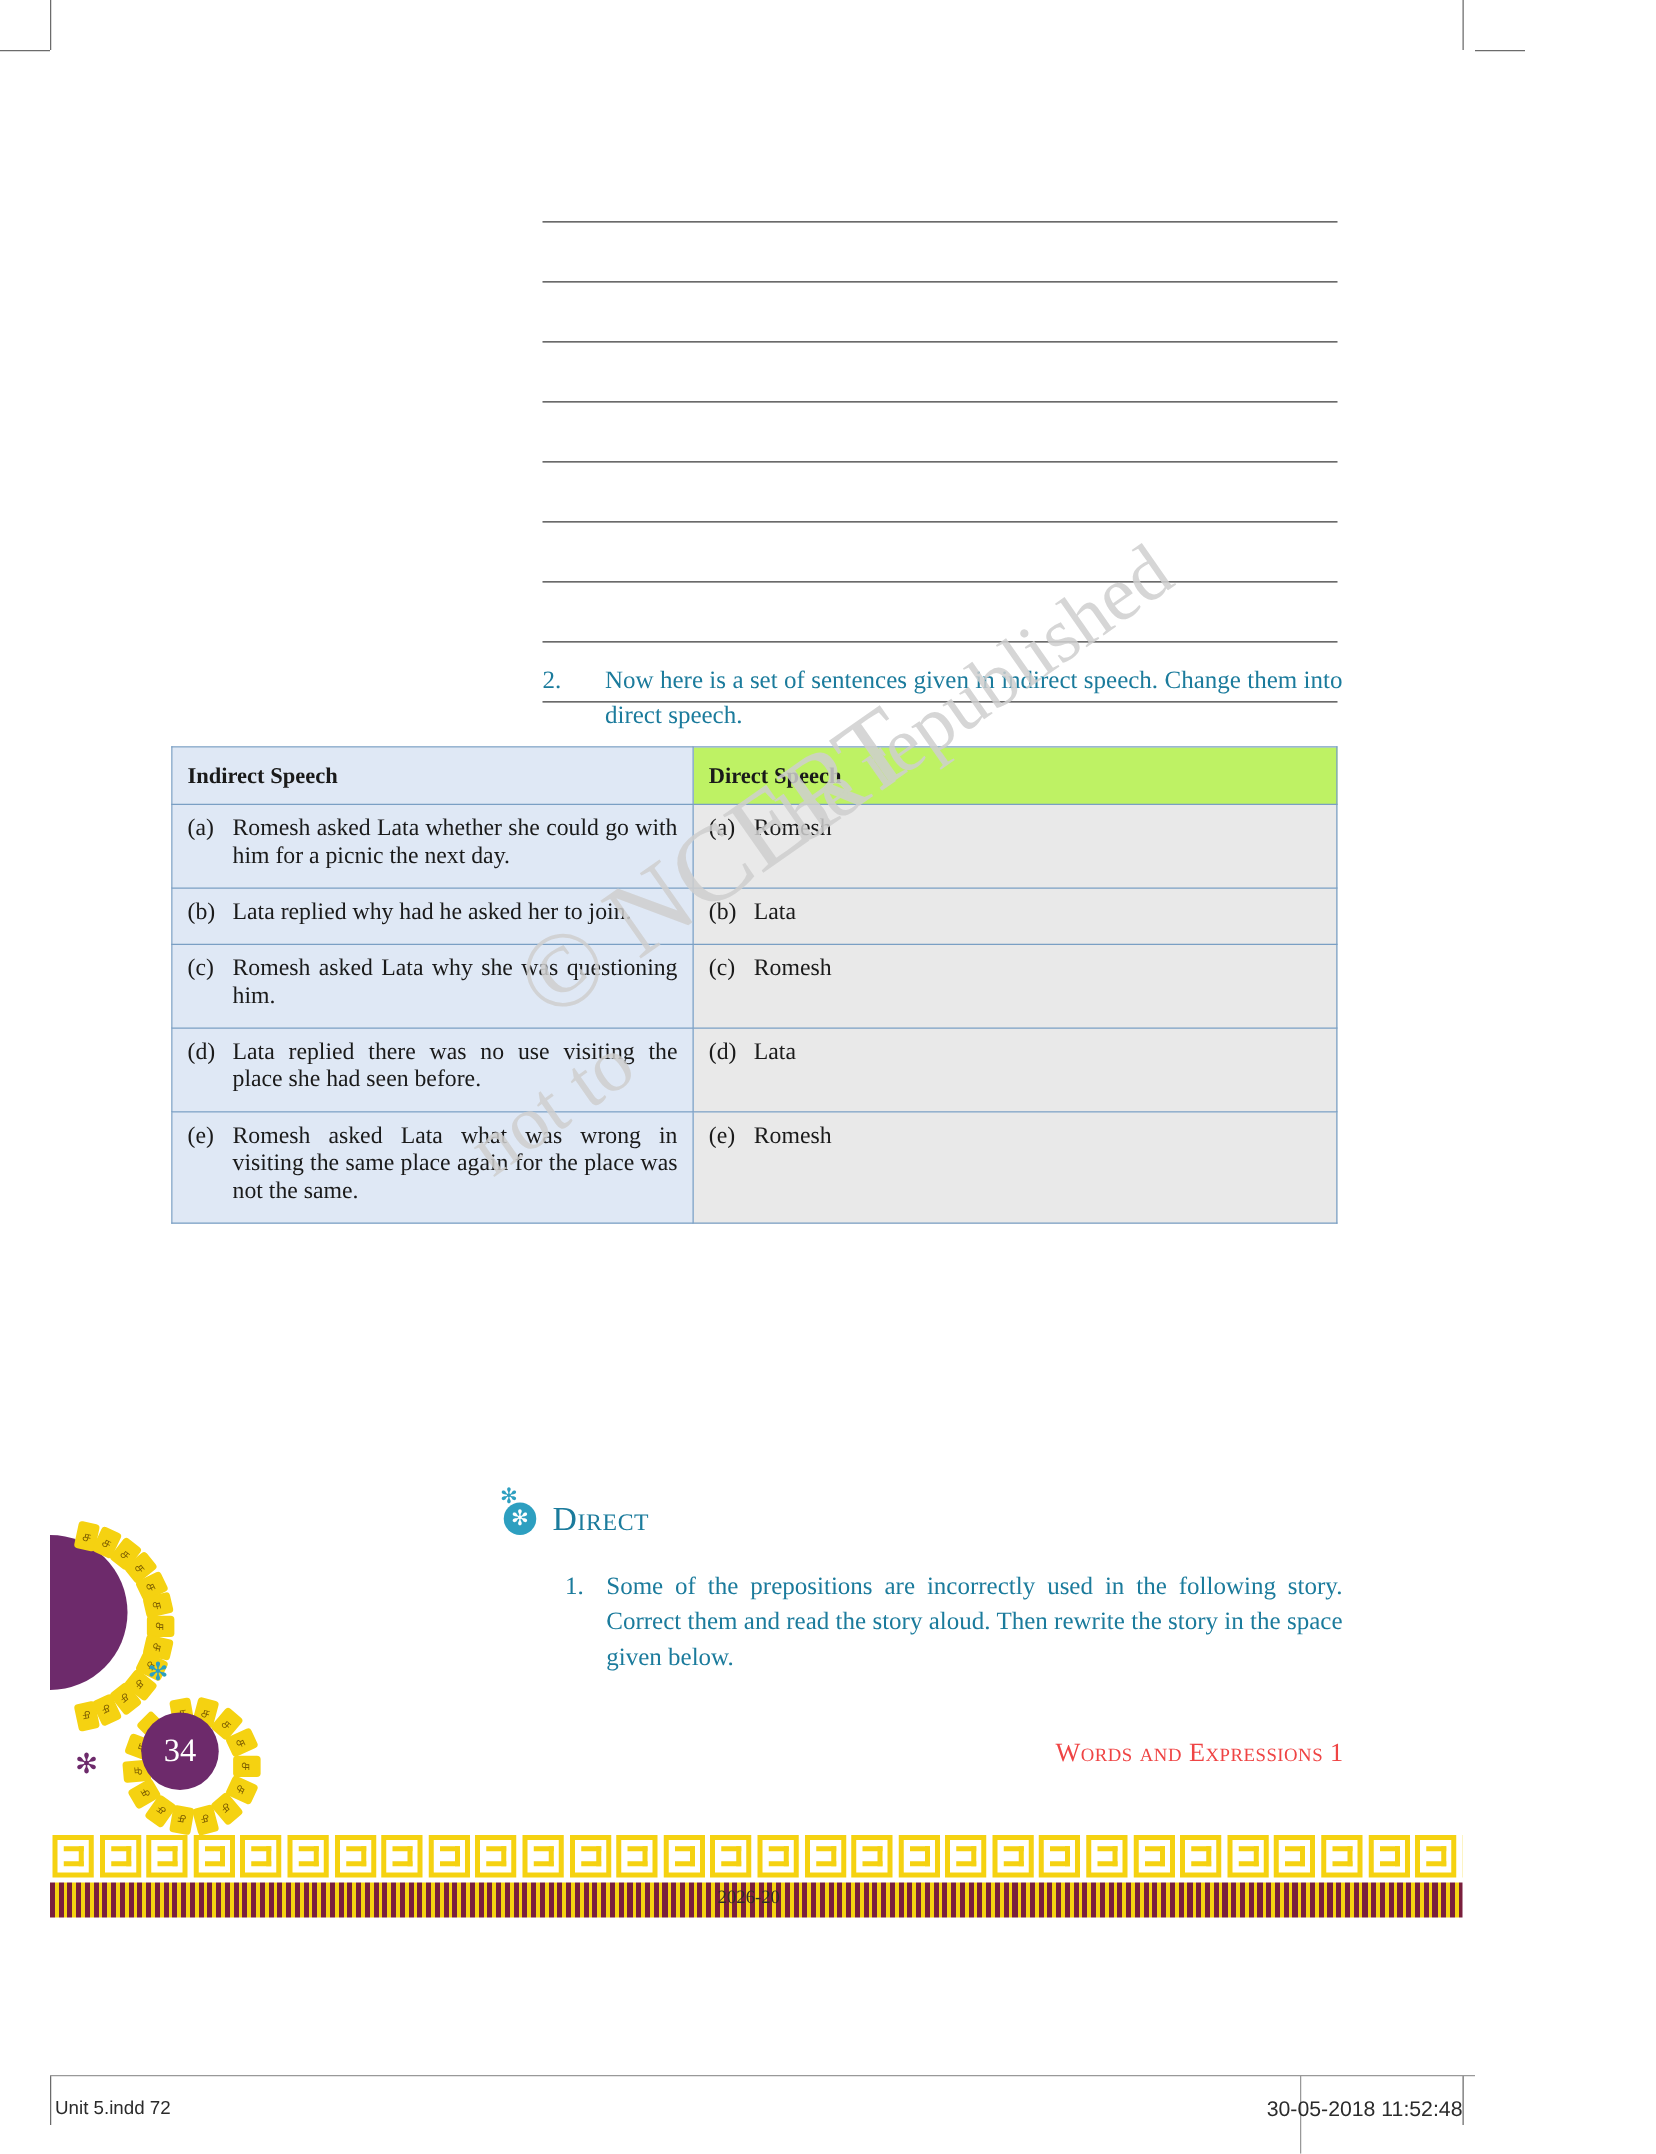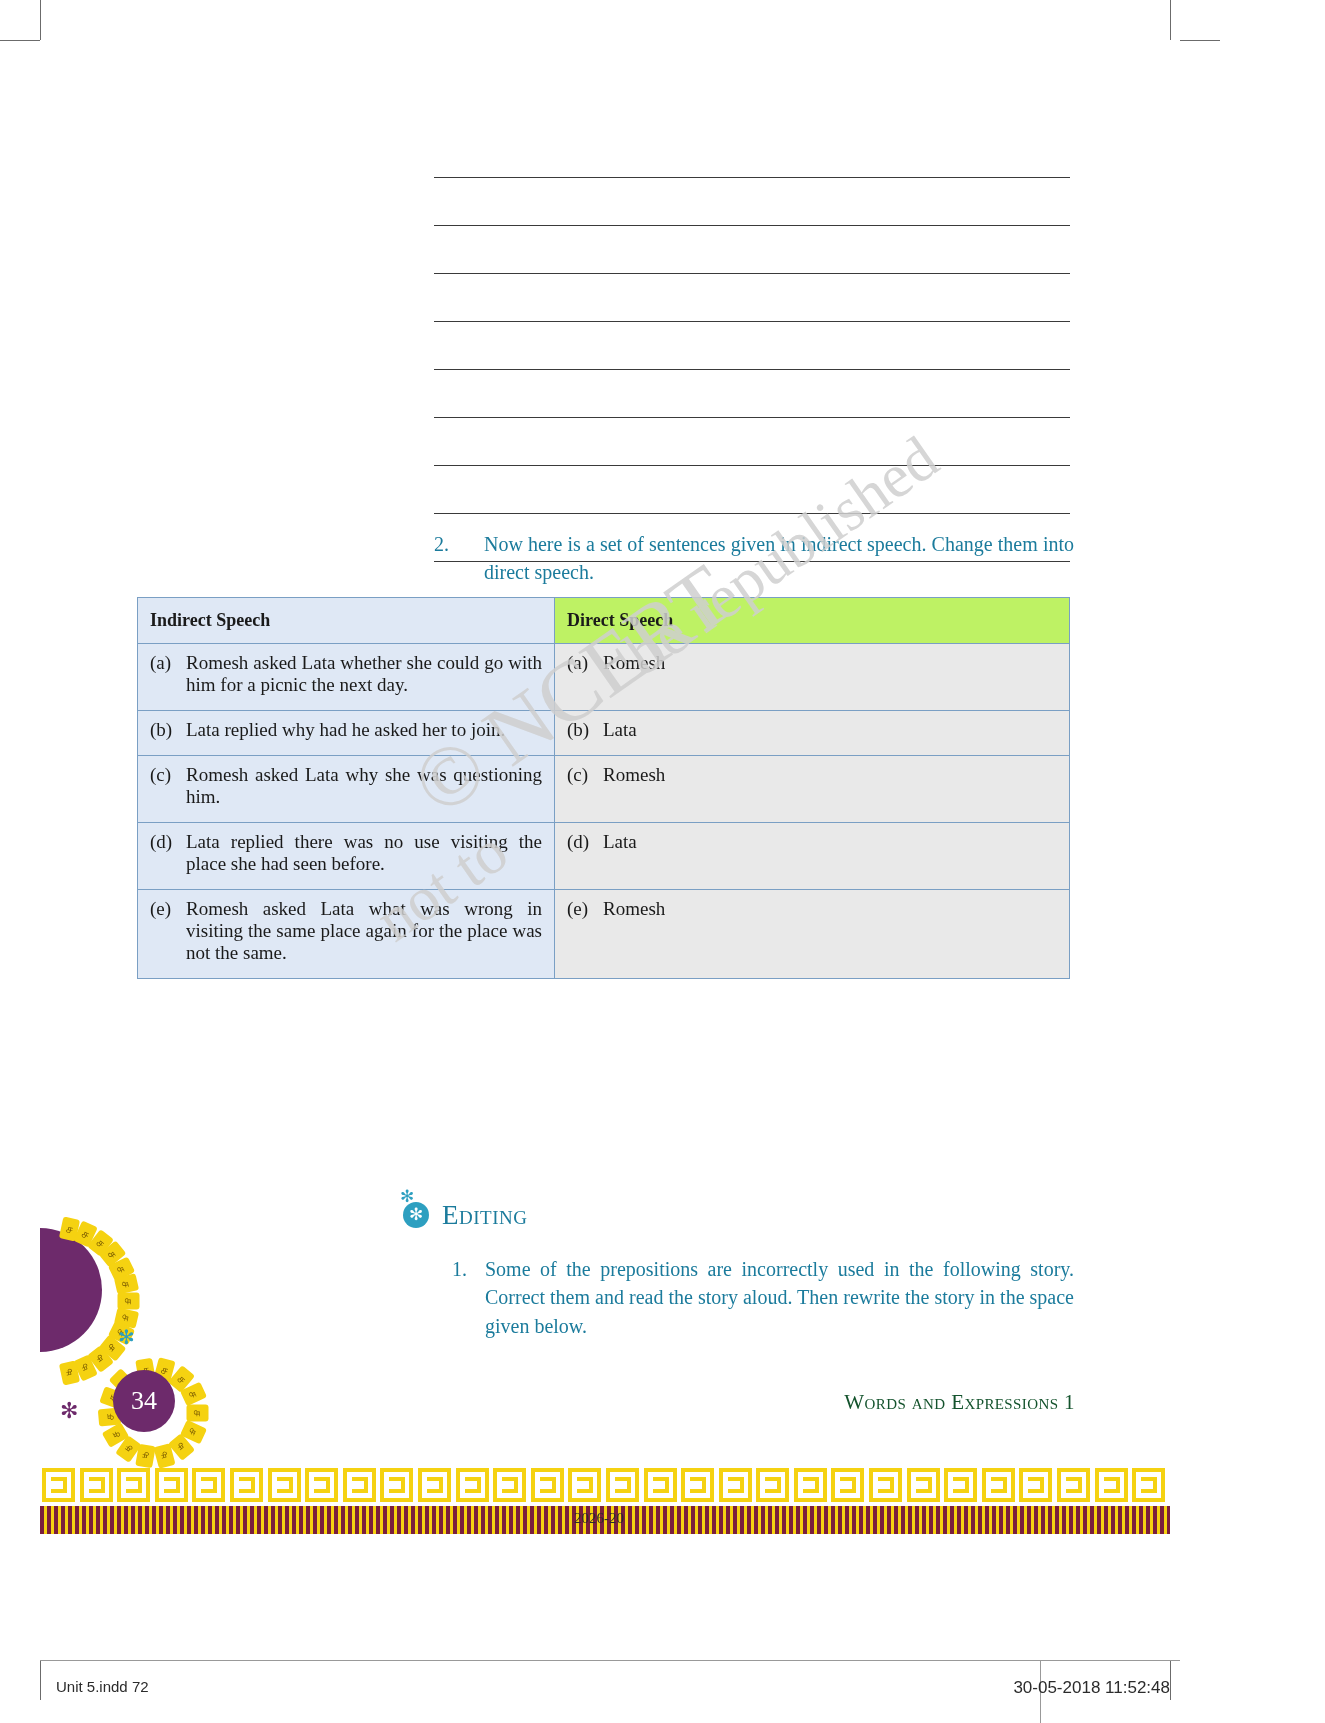--- a/index.html
+++ b/index.html
@@ -202,21 +202,21 @@
     color: #2d9fc0;
     font-size: 20px;
   }
 
   .book-title {
     position: absolute;
     left: 700px;
     top: 1390px;
     width: 375px;
     text-align: right;
-    color: #14532d;
+    color: #ef4444;
     font-size: 21px;
     font-variant: small-caps;
     letter-spacing: .4px;
   }
 
   
   .greek-band {
     position: absolute;
     left: 40px;
     top: 1466px;
@@ -267,21 +267,21 @@
   .imprint-rule {
     position: absolute;
     left: 40px;
     top: 1660px;
     width: 1140px;
     height: 1px;
     background: #999;
   }
   .imprint-left {
     position: absolute;
-    left: 56px;
+    left: 44px;
     top: 1678px;
     color: #2b2b2b;
     font-size: 15px;
     font-family: "Liberation Sans", sans-serif;
   }
   .imprint-right {
     position: absolute;
     left: 900px;
     top: 1678px;
     width: 270px;
@@ -443,21 +443,21 @@
   <div class="wm1">© NCERT</div>
   <div class="wm2">be republished</div>
   <div class="wm3">not to</div>
 </div>
 
 <div class="editing-head">
   <div class="flower">
     <span class="star-sm">✻</span>
     <span class="circle">✻</span>
   </div>
-  <div class="editing-title">Editing</div>
+  <div class="editing-title">Direct</div>
 </div>
 
 <div class="eq">
   <div class="eq-num">1.</div>
   <div class="eq-text">Some of the prepositions are incorrectly used in the following story. Correct them and read the story aloud. Then rewrite the story in the space given below.</div>
 </div>
 
 <div class="half-disc"></div>
 <div class="arc-beads" id="arc-beads">
     <div class="bead" style="left: 25.3855px; top: 22.6171px; transform: rotate(12deg);">ச</div>

